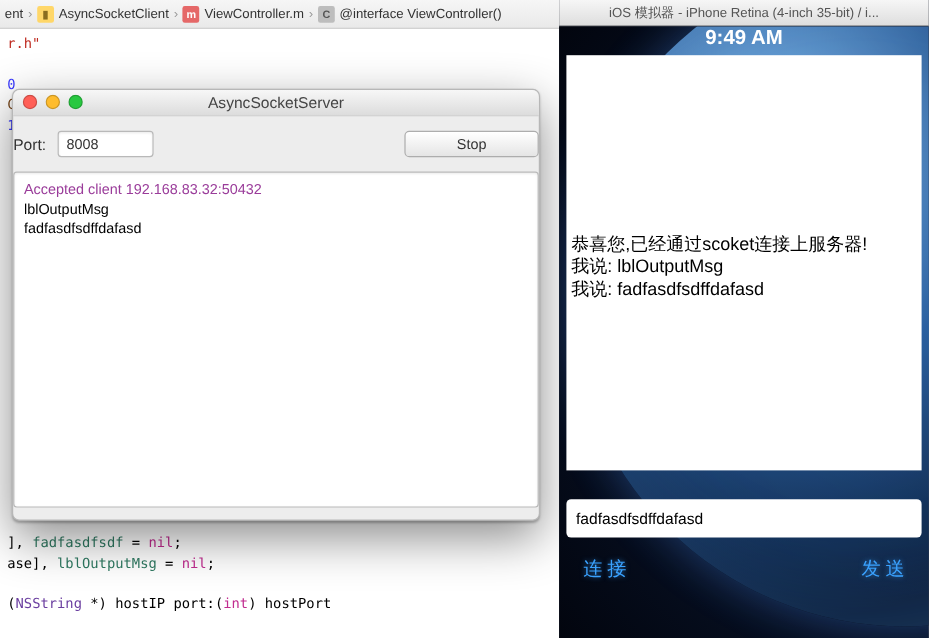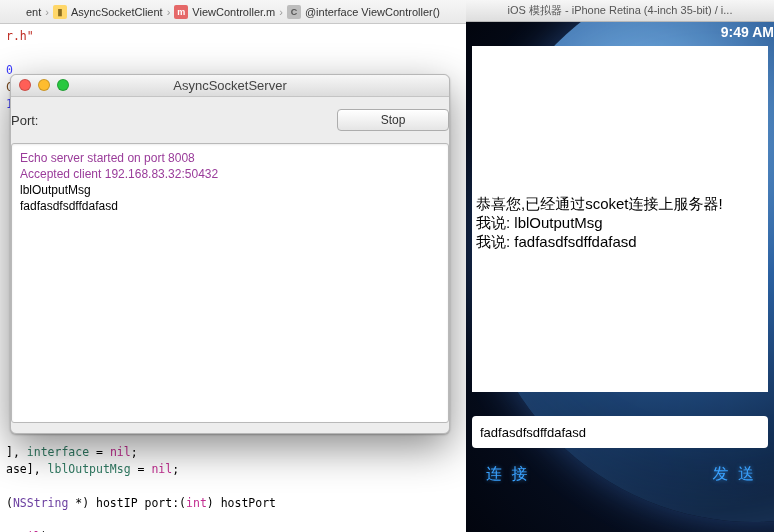--- a/index.html
+++ b/index.html
@@ -19,21 +19,20 @@
   }
   .jumpbar {
     height:24px;
     background:linear-gradient(#f6f6f6,#e9e9e9);
     border-bottom:1px solid #c8c8c8;
     display:flex; align-items:center;
     font-size:11px; color:#333;
     padding:0 4px;
     gap:4px;
     white-space:nowrap;
-    justify-content:center;
   }
   .jumpbar .sep{color:#999;}
   .jb-icon{width:14px;height:14px;display:inline-flex;align-items:center;justify-content:center;border-radius:2px;font-size:9px;font-weight:bold;}
   .jb-folder{background:#ffd769;color:#8a6d1f;}
   .jb-m{background:#e56868;color:#fff;}
   .jb-c{background:#bdbdbd;color:#555;}
   .code {
     padding:4px 6px 6px 6px;
     font-family: Menlo, monospace;
     font-size:11.5px;
@@ -128,22 +127,22 @@
     right:-260px; top:-60px;
     width:560px;height:560px;border-radius:50%;
     background:
      radial-gradient(circle at 30% 30%, #cfe6ff 0%, #6aa6e0 15%, #2b5f9e 35%, #0a1e3a 70%);
     box-shadow: -40px 0 90px rgba(120,180,255,.25) inset,
                 0 0 40px rgba(80,150,255,.4);
     opacity:.9;
   }
   .sim-inner{position:relative;width:100%;height:100%;}
   .statusbar{
-    height:20px;color:#fff;font-size:14px;
-    display:flex;justify-content:flex-end;align-items:center;
+    height:20px;color:#fff;font-size:17px;
+    display:flex;justify-content:center;align-items:center;
     font-weight:600;
   }
   .whitecard{
     position:absolute; left:6px; top:24px;
     width:296px; height:346px;
     background:#fff;
   }
   .chat{
     position:absolute;left:4px;top:148px;
     font-size:15px;line-height:19px;color:#000;
@@ -153,21 +152,21 @@
   .inputbar{
     position:absolute;left:6px;top:394px;
     width:296px;height:32px;
     background:#fff;border-radius:4px;
     display:flex;align-items:center;padding:0 8px;
     font-size:13px;color:#000;
   }
   .simbtn{
     position:absolute;top:442px;
     font-size:16px;color:#3aa2ff;
-    font-family:Liberation Mono, monospace;
+    font-family:Liberation Serif, serif;
     text-shadow:0 0 4px rgba(58,162,255,.6);
     cursor:pointer;
   }
   .btn-connect{left:20px;}
   .btn-send{right:20px;}
 </style>
 </head>
 <body>
 
 <div class="xcode">
@@ -182,45 +181,45 @@
     <span class="sep">›</span>
     <span class="jb-icon jb-c">C</span>
     <span>@interface ViewController()</span>
   </div>
   <div class="code"><span class="str">r.h"</span>
 
 <span class="num">0</span>
 <span class="mac">C 1</span>
 <span class="num">10</span></div>
 
-  <div class="code" style="position:absolute;left:0;top:440px;"><span>], </span><span class="varx">interface</span><span> = </span><span class="kw">nil</span><span>;</span>
+  <div class="code" style="position:absolute;left:0;top:440px;"><span>], </span><span class="varx">fadfasdfsdf</span><span> = </span><span class="kw">nil</span><span>;</span>
 <span>ase], </span><span class="varx">lblOutputMsg</span><span> = </span><span class="kw">nil</span><span>;</span>
 
 <span>(</span><span class="cls">NSString</span><span> *) hostIP port:(</span><span class="kw">int</span><span>) hostPort</span>
 
 <span>= </span><span class="kw">nil</span><span>)</span></div>
 </div>
 
 <div class="panel">
   <div class="panel-title">
     <div class="traffic">
       <div class="tl tl-close"></div>
       <div class="tl tl-min"></div>
       <div class="tl tl-max"></div>
     </div>
     <div class="t">AsyncSocketServer</div>
   </div>
   <div class="panel-body">
     <div class="row1">
       <label>Port:</label>
+      <input class="portfield" value="8008" style="">
       <div class="spacer"></div>
       <button class="mac-btn">Stop</button>
     </div>
     <div class="logview">
-      <div class="sys">Echo server started on port 8008</div>
       <div class="sys">Accepted client 192.168.83.32:50432</div>
       <div>lblOutputMsg</div>
       <div>fadfasdfsdffdafasd</div>
     </div>
   </div>
 </div>
 
 <div class="sim">
   <div class="sim-titlebar">iOS 模拟器 - iPhone Retina (4-inch 35-bit) / i...</div>
   <div class="sim-space">

